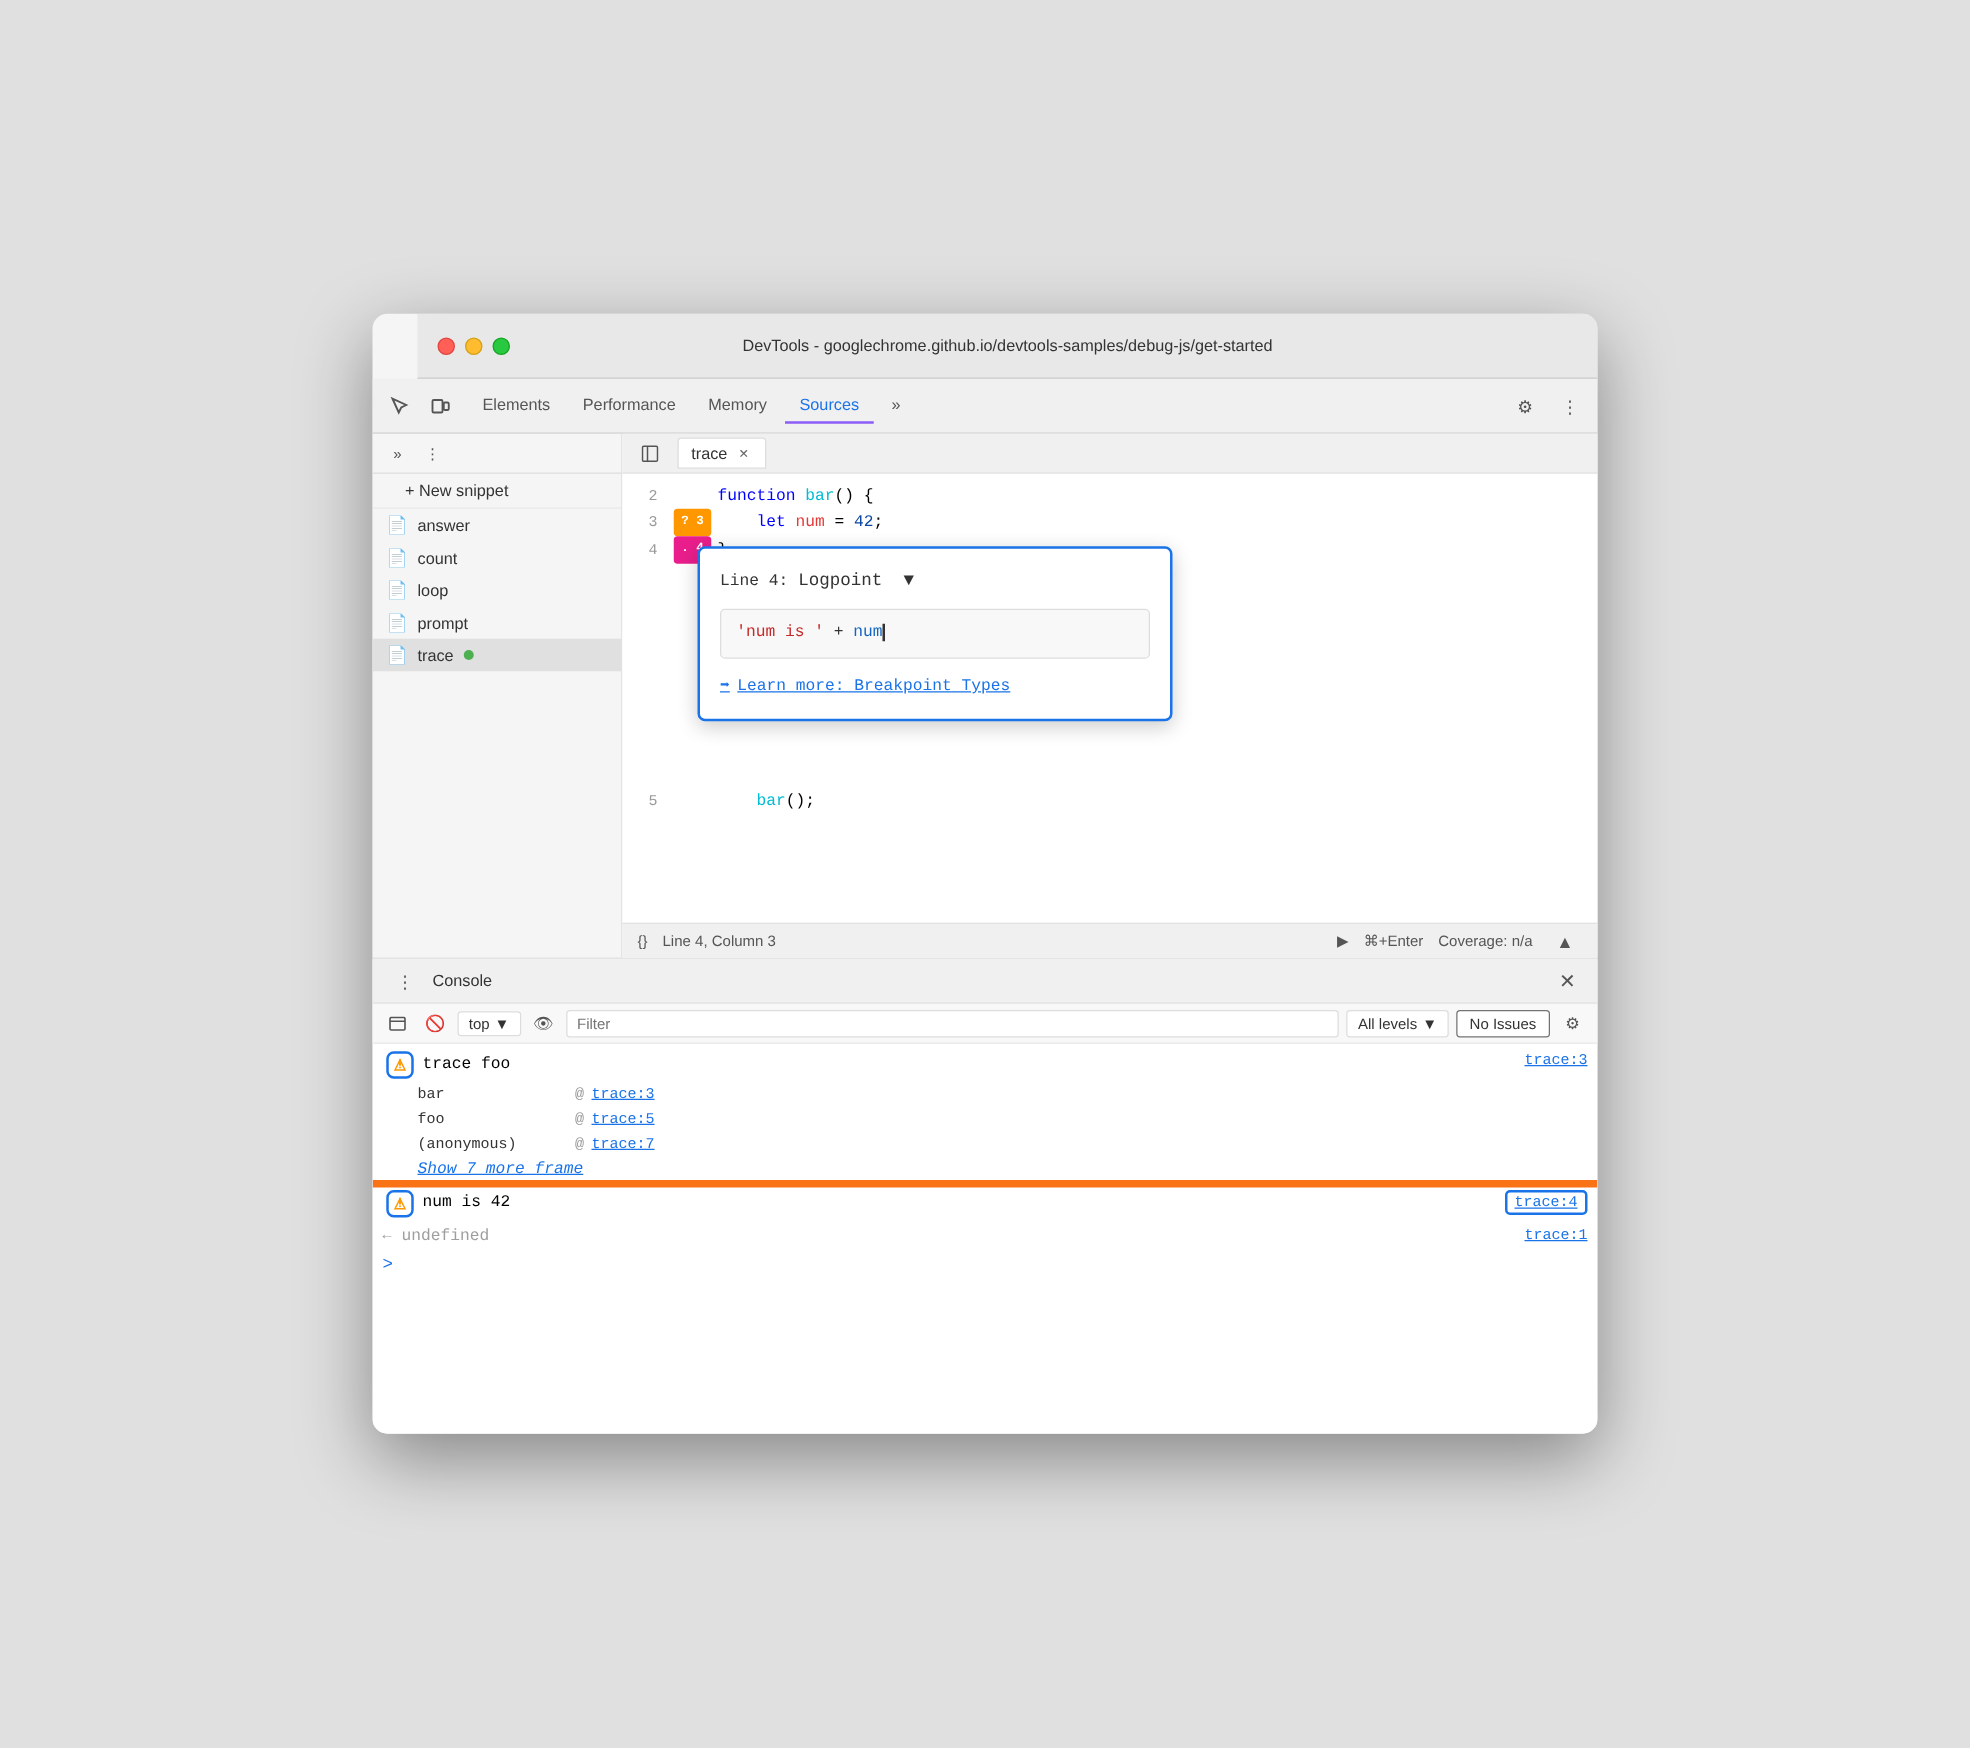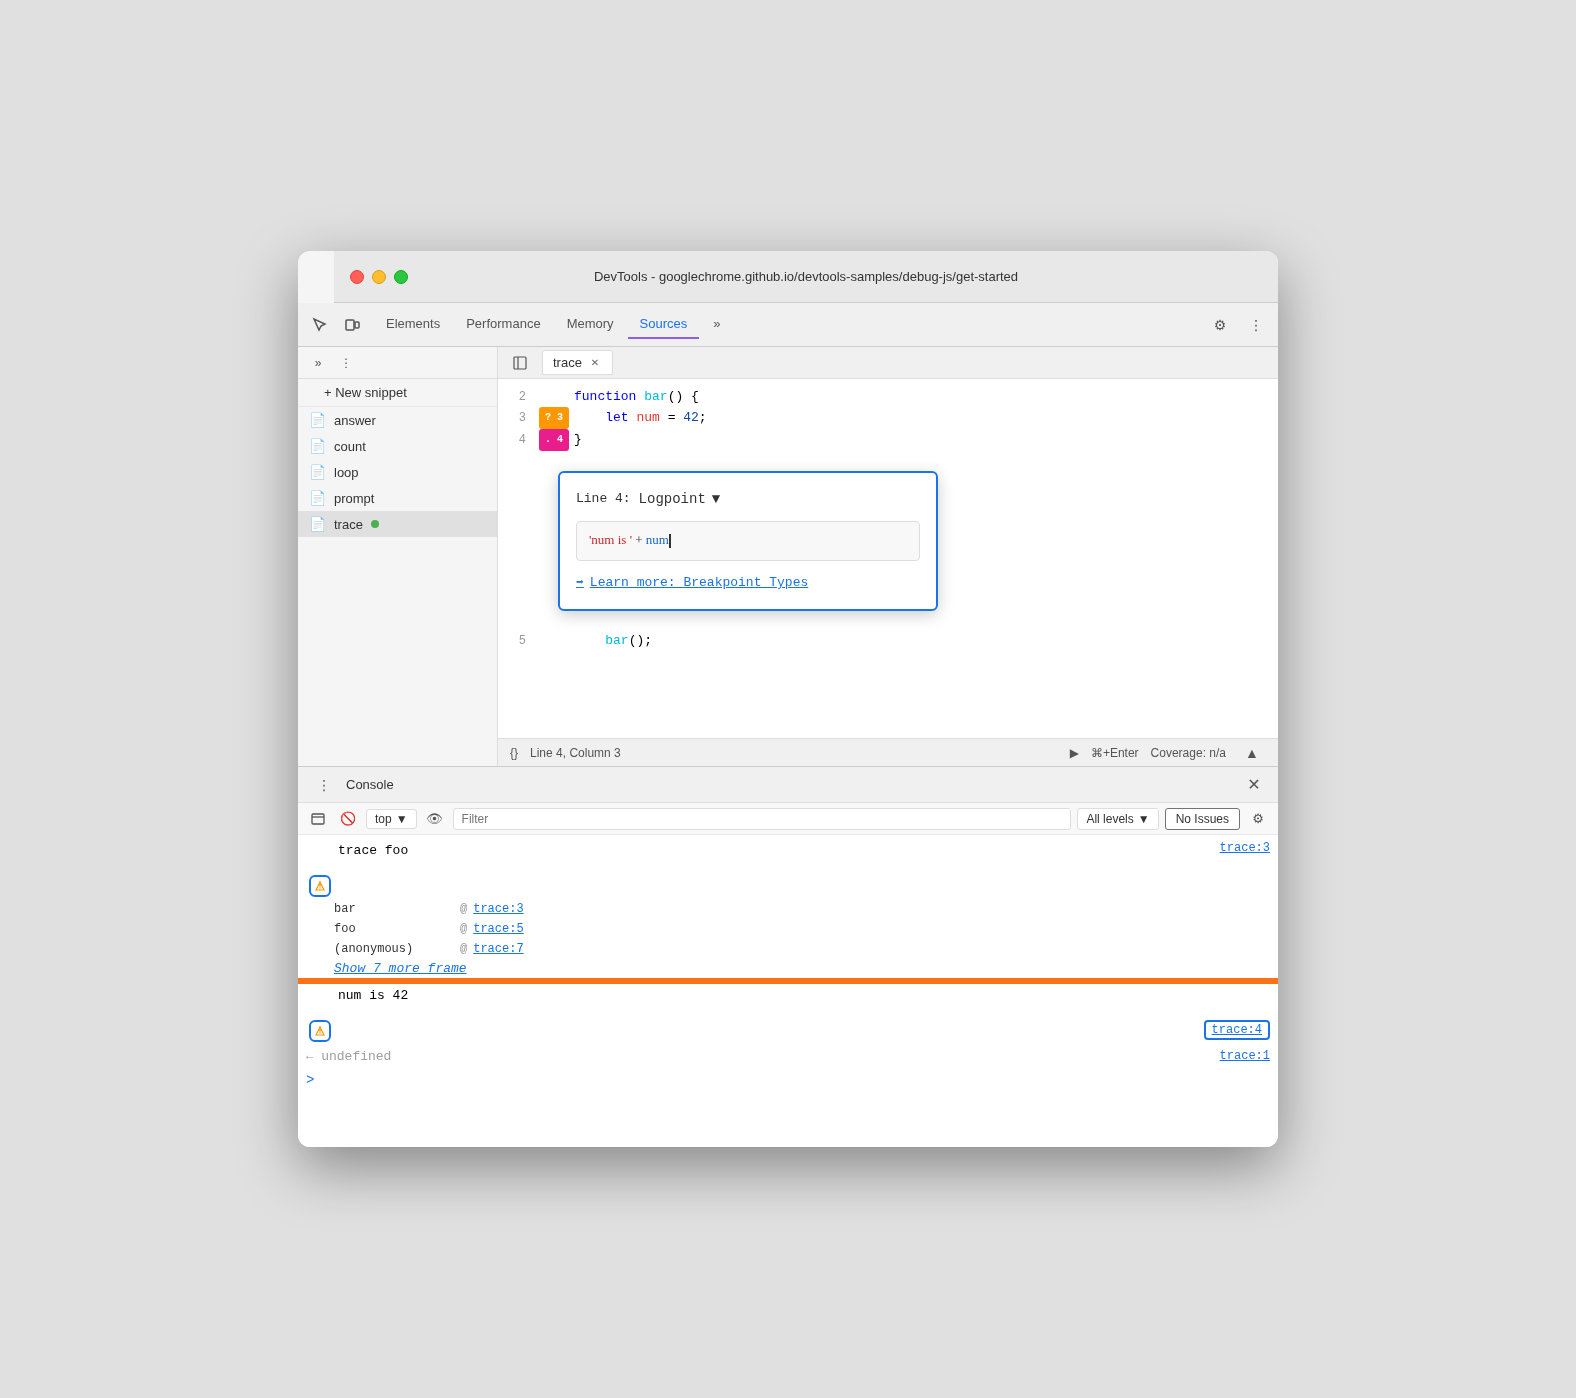--- a/index.html
+++ b/index.html
@@ -285,35 +285,35 @@
       margin-bottom: 12px;
     }
     .logpoint-label {
       font-size: 13px;
       color: #333;
       margin-right: 8px;
     }
     .logpoint-select {
       display: flex;
       align-items: center;
-      gap: 6px;
+      gap: 17px;
       border: none;
       background: transparent;
       font-size: 14px;
       font-weight: 500;
       color: #333;
       cursor: pointer;
     }
     .logpoint-input-area {
       background: #f8f8f8;
       border: 1px solid #ddd;
       border-radius: 4px;
       padding: 8px 12px;
       margin-bottom: 12px;
-      font-family: Liberation Serif, serif;
+      font-family: Liberation Mono, monospace;
       font-size: 13px;
       min-height: 40px;
     }
     .logpoint-input-text .str { color: #c62828; }
     .logpoint-input-text .op { color: #333; }
     .logpoint-input-text .var { color: #1565c0; }
     .logpoint-cursor {
       display: inline-block;
       width: 2px;
       height: 14px;
@@ -570,21 +570,20 @@
       color: #333;
       border: 1px solid #ddd;
       border-radius: 3px;
       background: white;
       cursor: pointer;
     }
     
     .blue-highlight {
       border: 2.5px solid #1a73e8;
       border-radius: 6px;
-      margin-top: 34px;
     }
   </style>
 </head>
 <body>
 
 <div class="window">
 
   <div class="titlebar">
     <div class="traffic-lights">
       <div class="traffic-light tl-red"></div>

